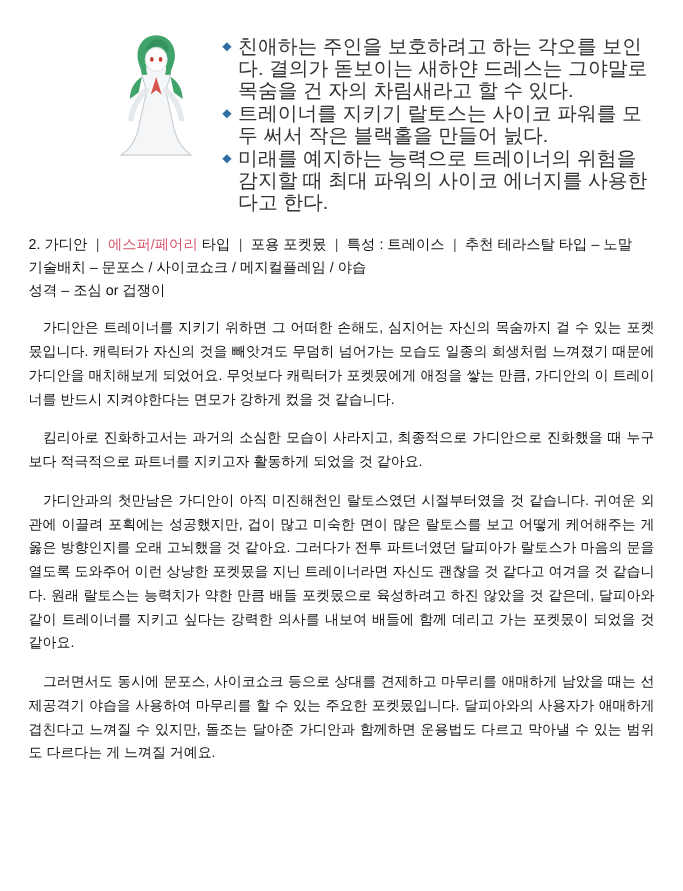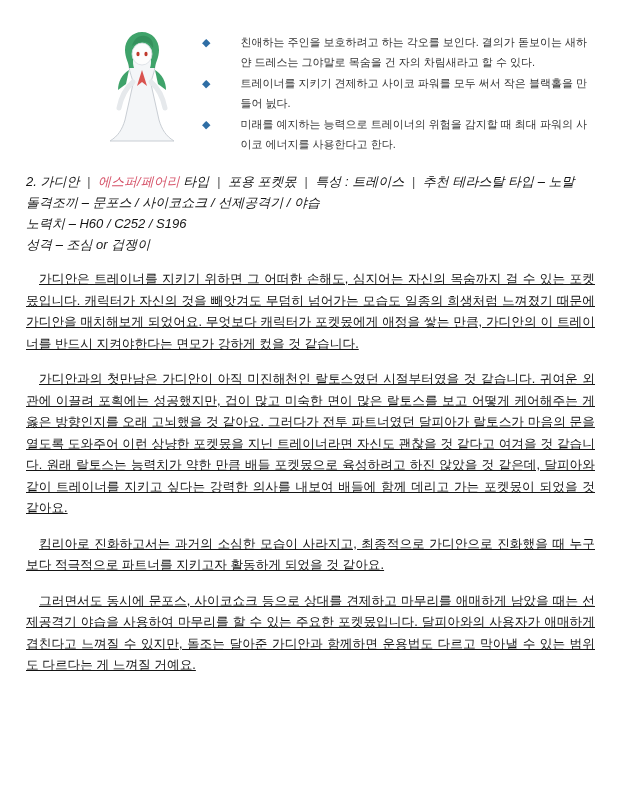--- a/index.html
+++ b/index.html
@@ -50,53 +50,50 @@
     margin-bottom: 1px;
   }
   .diamond {
     color: #2f6ea5;
     font-size: 11px;
     line-height: 20px;
     margin-right: 6px;
     flex: 0 0 auto;
   }
   .quote-text {
-    font-size: 11px;
+    font-size: 18px;
     line-height: 20px;
     color: #333333;
-    margin-left: 24px;
   }
 
   
   .spec {
     margin-top: 6px;
     font-size: 13px;
     line-height: 21px;
     color: #141414;
-    font-style: italic;
   }
   .spec-line {
     white-space: normal;
   }
   .type-espeon {
     color: #d6546a;
   }
   .sep {
     color: #555555;
     padding: 0 4px;
   }
 
   
   .body {
     margin-top: 14px;
     font-size: 12.7px;
     line-height: 21.5px;
     color: #151515;
     text-align: justify;
-    text-decoration: underline;
   }
   .body p {
     margin: 0 0 14px 0;
     text-indent: 13px;
   }
   .body p.tight {
     margin-bottom: 0;
   }
 </style>
 </head>
@@ -132,21 +129,21 @@
 
     <div class="quotes">
 
       <div class="quote-row">
         <span class="diamond">◆</span>
         <span class="quote-text">친애하는 주인을 보호하려고 하는 각오를 보인다. 결의가 돋보이는 새하얀 드레스는 그야말로 목숨을 건 자의 차림새라고 할 수 있다.</span>
       </div>
 
       <div class="quote-row">
         <span class="diamond">◆</span>
-        <span class="quote-text">트레이너를 지키기 견제하고 사이코 파워를 모두 써서 작은 블랙홀을 만들어 늸다.</span>
+        <span class="quote-text">트레이너를 지키기 랄토스는 사이코 파워를 모두 써서 작은 블랙홀을 만들어 늸다.</span>
       </div>
 
       <div class="quote-row">
         <span class="diamond">◆</span>
         <span class="quote-text">미래를 예지하는 능력으로 트레이너의 위험을 감지할 때 최대 파워의 사이코 에너지를 사용한다고 한다.</span>
       </div>
 
     </div>
   </div>
 
@@ -164,40 +161,35 @@
       <span>특성</span>
       <span>:</span>
       <span>트레이스</span>
       <span class="sep">|</span>
       <span>추천 테라스탈 타입</span>
       <span>–</span>
       <span>노말</span>
     </div>
 
     <div class="spec-line">
-      <span>돌격조끼</span>
+      <span>기술배치</span>
       <span>–</span>
-      <span>문포스 / 사이코쇼크 / 선제공격기 / 야습</span>
+      <span>문포스 / 사이코쇼크 / 메지컬플레임 / 야습</span>
     </div>
 
 
-    <div class="spec-line">
-      <span>노력치</span>
-      <span>–</span>
-      <span>H60 / C252 / S196</span>
-    </div>
 
     <div class="spec-line">
       <span>성격</span>
       <span>–</span>
       <span>조심 or 겁쟁이</span>
     </div>
 
   </div>
 
   <div class="body">
     <p>가디안은 트레이너를 지키기 위하면 그 어떠한 손해도, 심지어는 자신의 목숨까지 걸 수 있는 포켓몼입니다. 캐릭터가 자신의 것을 빼앗겨도 무덤히 넘어가는 모습도 일종의 희생처럼 느껴졌기 때문에 가디안을 매치해보게 되었어요. 무엇보다 캐릭터가 포켓몼에게 애정을 쌓는 만큼, 가디안의 이 트레이너를 반드시 지켜야한다는 면모가 강하게 컸을 것 같습니다.</p>
+    <p>킴리아로 진화하고서는 과거의 소심한 모습이 사라지고, 최종적으로 가디안으로 진화했을 때 누구보다 적극적으로 파트너를 지키고자 활동하게 되었을 것 같아요.</p>
     <p>가디안과의 첫만남은 가디안이 아직 미진해천인 랄토스였던 시절부터였을 것 같습니다. 귀여운 외관에 이끌려 포획에는 성공했지만, 겁이 많고 미숙한 면이 많은 랄토스를 보고 어떻게 케어해주는 게 옳은 방향인지를 오래 고뇌했을 것 같아요. 그러다가 전투 파트너였던 달피아가 랄토스가 마음의 문을 열도록 도와주어 이런 상냥한 포켓몼을 지닌 트레이너라면 자신도 괜찮을 것 같다고 여겨을 것 같습니다. 원래 랄토스는 능력치가 약한 만큼 배들 포켓몼으로 육성하려고 하진 않았을 것 같은데, 달피아와 같이 트레이너를 지키고 싶다는 강력한 의사를 내보여 배들에 함께 데리고 가는 포켓몼이 되었을 것 같아요.</p>
-    <p>킴리아로 진화하고서는 과거의 소심한 모습이 사라지고, 최종적으로 가디안으로 진화했을 때 누구보다 적극적으로 파트너를 지키고자 활동하게 되었을 것 같아요.</p>
     <p class="tight">그러면서도 동시에 문포스, 사이코쇼크 등으로 상대를 견제하고 마무리를 애매하게 남았을 때는 선제공격기 야습을 사용하여 마무리를 할 수 있는 주요한 포켓몼입니다. 달피아와의 사용자가 애매하게 겹친다고 느껴질 수 있지만, 돌조는 달아준 가디안과 함께하면 운용법도 다르고 막아낼 수 있는 범위도 다르다는 게 느껴질 거예요.</p>
   </div>
 
 </div>
 
 </body></html>

